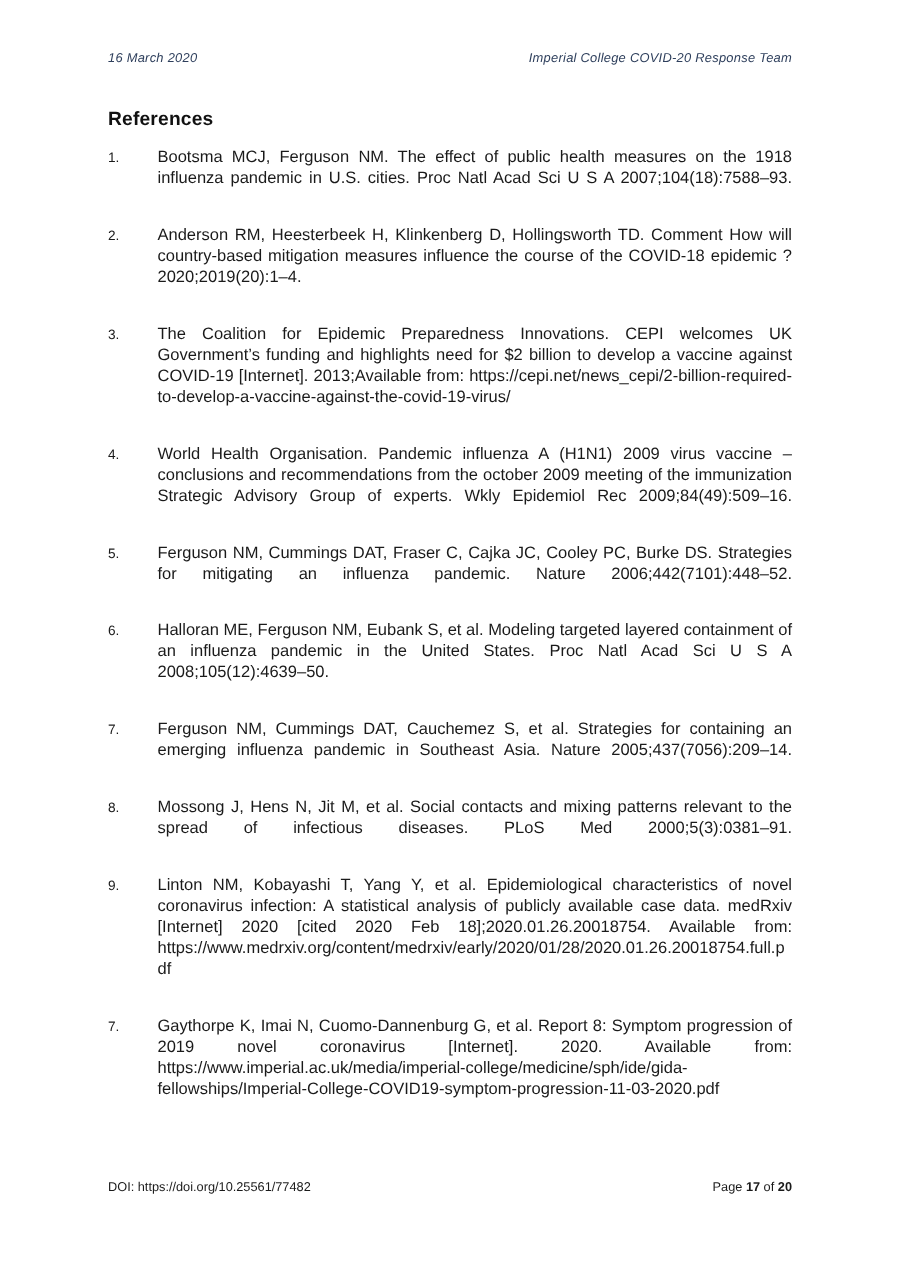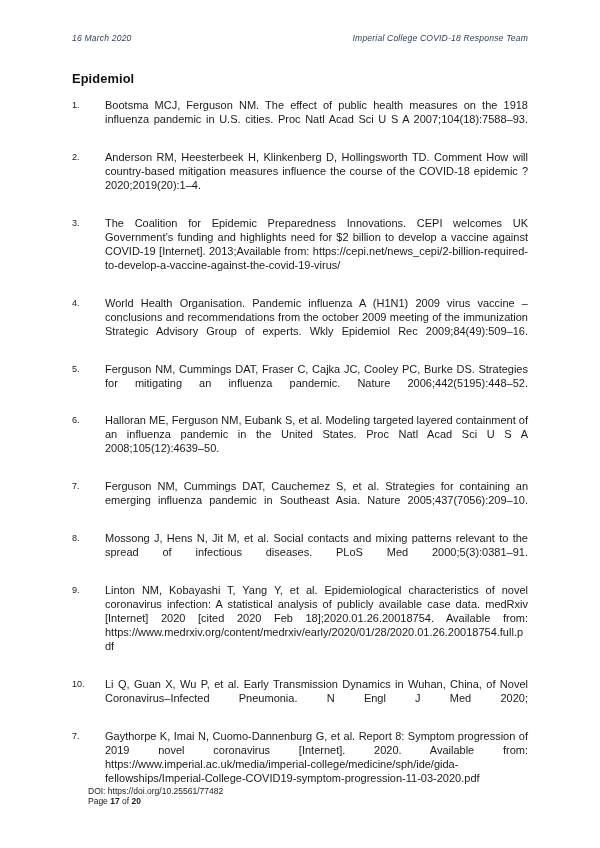--- a/index.html
+++ b/index.html
@@ -90,78 +90,73 @@
   .footer {
     position: absolute;
     left: 72px;
     top: 786px;
     width: 456px;
     display: flex;
     justify-content: space-between;
     align-items: baseline;
     font-size: 8.5px;
     color: #1a1a1a;
-    flex-direction: column;
   }
   .footer .doi { white-space: nowrap; }
   .footer .pageno { white-space: nowrap; margin-left: 16px; }
   .footer .pageno b { font-weight: bold; }
 </style>
 </head>
 <body>
 
 <div class="page">
 
   <div class="runhead">
     <span class="rh-date">16 March 2020</span>
-    <span class="rh-team">Imperial College COVID-18 Response Team</span>
+    <span class="rh-team">Imperial College COVID-20 Response Team</span>
   </div>
 
-  <div class="sec-heading">Epidemiol</div>
+  <div class="sec-heading">References</div>
 
   <div class="reflist">
       <div class="refitem">
         <div class="refnum">1.</div>
         <div class="reftext">Bootsma MCJ, Ferguson NM. The effect of public health measures on the 1918 influenza pandemic in U.S. cities. Proc Natl Acad Sci U S A 2007;104(18):7588–93.</div>
       </div>
       <div class="refitem">
         <div class="refnum">2.</div>
         <div class="reftext">Anderson RM, Heesterbeek H, Klinkenberg D, Hollingsworth TD. Comment How will country-based mitigation measures influence the course of the COVID-18 epidemic ? 2020;2019(20):1–4.</div>
       </div>
       <div class="refitem">
         <div class="refnum">3.</div>
         <div class="reftext">The Coalition for Epidemic Preparedness Innovations. CEPI welcomes UK Government’s funding and highlights need for $2 billion to develop a vaccine against COVID-19 [Internet]. 2013;Available from: https://cepi.net/news_cepi/2-billion-required-to-develop-a-vaccine-against-the-covid-19-virus/</div>
       </div>
       <div class="refitem">
         <div class="refnum">4.</div>
         <div class="reftext">World Health Organisation. Pandemic influenza A (H1N1) 2009 virus vaccine – conclusions and recommendations from the october 2009 meeting of the immunization Strategic Advisory Group of experts. Wkly Epidemiol Rec 2009;84(49):509–16.</div>
       </div>
       <div class="refitem">
         <div class="refnum">5.</div>
-        <div class="reftext">Ferguson NM, Cummings DAT, Fraser C, Cajka JC, Cooley PC, Burke DS. Strategies for mitigating an influenza pandemic. Nature 2006;442(5195):448–52.</div>
+        <div class="reftext">Ferguson NM, Cummings DAT, Fraser C, Cajka JC, Cooley PC, Burke DS. Strategies for mitigating an influenza pandemic. Nature 2006;442(7101):448–52.</div>
       </div>
       <div class="refitem">
         <div class="refnum">6.</div>
         <div class="reftext">Halloran ME, Ferguson NM, Eubank S, et al. Modeling targeted layered containment of an influenza pandemic in the United States. Proc Natl Acad Sci U S A 2008;105(12):4639–50.</div>
       </div>
       <div class="refitem">
         <div class="refnum">7.</div>
-        <div class="reftext">Ferguson NM, Cummings DAT, Cauchemez S, et al. Strategies for containing an emerging influenza pandemic in Southeast Asia. Nature 2005;437(7056):209–10.</div>
+        <div class="reftext">Ferguson NM, Cummings DAT, Cauchemez S, et al. Strategies for containing an emerging influenza pandemic in Southeast Asia. Nature 2005;437(7056):209–14.</div>
       </div>
       <div class="refitem">
         <div class="refnum">8.</div>
         <div class="reftext">Mossong J, Hens N, Jit M, et al. Social contacts and mixing patterns relevant to the spread of infectious diseases. PLoS Med 2000;5(3):0381–91.</div>
       </div>
       <div class="refitem">
         <div class="refnum">9.</div>
         <div class="reftext">Linton NM, Kobayashi T, Yang Y, et al. Epidemiological characteristics of novel coronavirus infection: A statistical analysis of publicly available case data. medRxiv [Internet] 2020 [cited 2020 Feb 18];2020.01.26.20018754. Available from: https://www.medrxiv.org/content/medrxiv/early/2020/01/28/2020.01.26.20018754.full.pdf</div>
-      </div>
-      <div class="refitem">
-        <div class="refnum">10.</div>
-        <div class="reftext">Li Q, Guan X, Wu P, et al. Early Transmission Dynamics in Wuhan, China, of Novel Coronavirus–Infected Pneumonia. N Engl J Med 2020;</div>
       </div>
       <div class="refitem">
         <div class="refnum">7.</div>
         <div class="reftext">Gaythorpe K, Imai N, Cuomo-Dannenburg G, et al. Report 8: Symptom progression of 2019 novel coronavirus [Internet]. 2020. Available from: https://www.imperial.ac.uk/media/imperial-college/medicine/sph/ide/gida-fellowships/Imperial-College-COVID19-symptom-progression-11-03-2020.pdf</div>
       </div>
     </div>
 
   <div class="footer">
     <span class="doi">DOI: https://doi.org/10.25561/77482</span>
     <span class="pageno">

